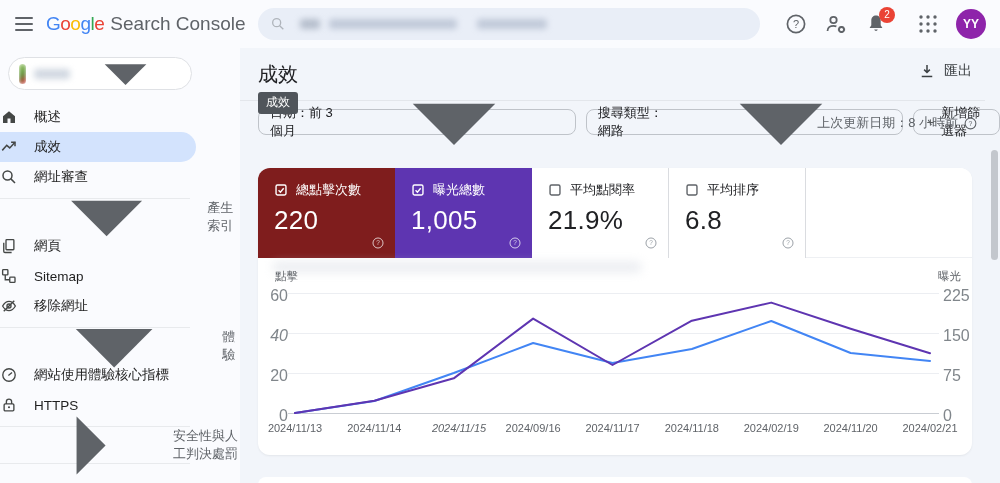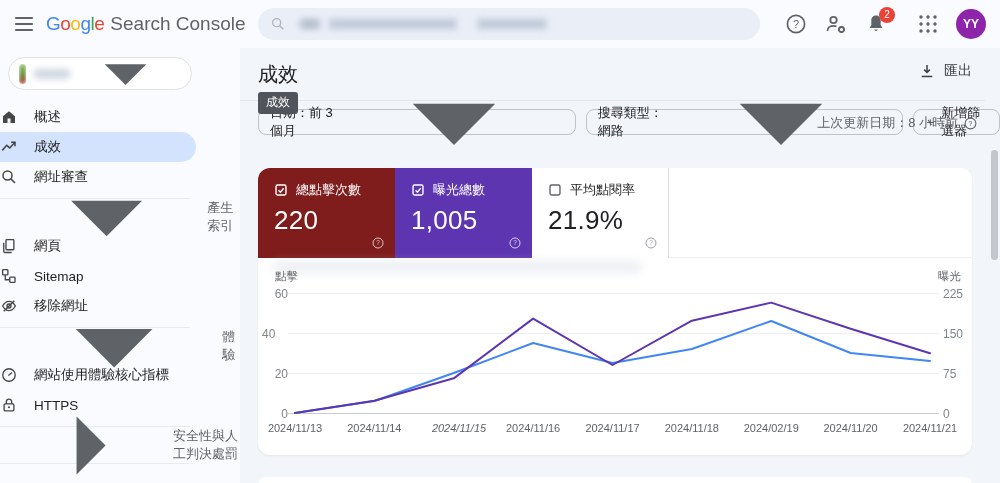--- a/index.html
+++ b/index.html
@@ -58,21 +58,21 @@
   .m-head { display:flex; align-items:center; gap:8px; font-size:13px; }
   .m-check { width:14px; height:14px; flex:none; }
   .m-value { font-size:26px; margin-top:6px; letter-spacing:.3px; }
   .m-help { position:absolute; right:10px; bottom:8px; width:14px; height:14px; }
   .m-filler { flex:1; background:#fff; }
   .smudge { position:absolute; left:14px; top:93px; width:370px; height:12px; background:#c7cdd8; opacity:.32; filter:blur(5px); border-radius:6px; }
 
   
   .chart { position:absolute; inset:0; pointer-events:none; }
   .axis-title { position:absolute; font-size:11.5px; color:#5f6368; }
-  .tick-label { position:absolute; font-size:12px; color:#80868b; }
+  .tick-label { position:absolute; font-size:16px; color:#80868b; }
   .x-label { position:absolute; font-size:11px; color:#5f6368; transform:translateX(-50%); top:254px; }
   .gridline { position:absolute; height:1px; left:30px; width:651px; background:#eceef2; }
   .gridline.zero { background:#c9cdd3; }
   #chart-svg { position:absolute; left:0; top:0; }
 
   .bottom-card { position:absolute; left:18px; top:429px; width:714px; height:8px; background:#fff; border-radius:12px 12px 0 0; }
   .scroll-thumb { position:absolute; left:991px; top:150px; width:7px; height:110px; border-radius:3.5px; background:#c3c7cd; z-index:40; cursor:pointer; }
 </style>
 </head>
 <body>
@@ -313,47 +313,60 @@
                   <rect x="3.5" y="3.5" width="17" height="17" rx="2.5"></rect>
                 </svg></span>
               <span>平均點閱率</span>
             </div>
             <div class="m-value">21.9%</div>
             <span class="m-help" style="display: inline-block; color: rgb(154, 160, 166);"><svg viewBox="0 0 24 24" fill="none" stroke="currentColor" stroke-width="1.7" style="width: 100%; height: 100%;">
                 <circle cx="12" cy="12" r="8.6"></circle>
                 <text x="12" y="16" text-anchor="middle" font-size="11" stroke="none" fill="currentColor" font-family="sans-serif">?</text>
               </svg></span>
           </div>
+          <div class="metric-card light" style="background: rgb(255, 255, 255); color: rgb(32, 33, 36);">
+            <div class="m-head">
+              <span class="m-check" style="display: inline-block; color: rgb(95, 99, 104);"><svg viewBox="0 0 24 24" fill="none" stroke="currentColor" stroke-width="2.4" style="width: 100%; height: 100%;">
+                  <rect x="3.5" y="3.5" width="17" height="17" rx="2.5"></rect>
+                </svg></span>
+              <span>平均排序</span>
+            </div>
+            <div class="m-value">6.8</div>
+            <span class="m-help" style="display: inline-block; color: rgb(154, 160, 166);"><svg viewBox="0 0 24 24" fill="none" stroke="currentColor" stroke-width="1.7" style="width: 100%; height: 100%;">
+                <circle cx="12" cy="12" r="8.6"></circle>
+                <text x="12" y="16" text-anchor="middle" font-size="11" stroke="none" fill="currentColor" font-family="sans-serif">?</text>
+              </svg></span>
+          </div>
           <div class="m-filler"></div>
         </div>
       <div class="smudge"></div>
       <div class="chart" id="chart">
           <div class="axis-title" style="left: 17px; top: 101px;">點擊</div>
           <div class="axis-title" style="left: 680px; top: 101px;">曝光</div>
           <div class="gridline zero" style="top: 245px;"></div>
           <div class="tick-label" style="left: 4px; width: 26px; text-align: right; top: 239px;">0</div>
           <div class="gridline" style="top: 205px;"></div>
           <div class="tick-label" style="left: 4px; width: 26px; text-align: right; top: 199px;">20</div>
           <div class="gridline" style="top: 165px;"></div>
-          <div class="tick-label" style="left: 4px; width: 26px; text-align: left; top: 159px;">40</div>
+          <div class="tick-label" style="left: 4px; width: 26px; text-align: right; top: 159px; font-style: italic;">40</div>
           <div class="gridline" style="top: 125px;"></div>
           <div class="tick-label" style="left: 4px; width: 26px; text-align: right; top: 119px;">60</div>
           <div class="tick-label" style="left: 685px; top: 239px;">0</div>
           <div class="tick-label" style="left: 685px; top: 199px;">75</div>
           <div class="tick-label" style="left: 685px; top: 159px;">150</div>
           <div class="tick-label" style="left: 685px; top: 119px;">225</div>
           <div class="x-label" style="left: 37px;">2024/11/13</div>
           <div class="x-label" style="left: 116.375px;">2024/11/14</div>
           <div class="x-label" style="left: 201px; font-style: italic;">2024/11/15</div>
-          <div class="x-label" style="left: 275.125px;">2024/11/16</div>
+          <div class="x-label" style="left: 275.125px;">2024/09/16</div>
           <div class="x-label" style="left: 354.5px;">2024/11/17</div>
           <div class="x-label" style="left: 433.875px;">2024/11/18</div>
           <div class="x-label" style="left: 513.25px;">2024/02/19</div>
           <div class="x-label" style="left: 592.625px;">2024/11/20</div>
-          <div class="x-label" style="left: 672px;">2024/11/21</div>
+          <div class="x-label" style="left: 672px;">2024/02/21</div>
           <svg width="714" height="287" id="chart-svg">
             <polyline points="37,245 116.375,233 195.75,205 275.125,175 354.5,195 433.875,181 513.25,153 592.625,185 672,193" fill="none" stroke="#4285f4" stroke-width="2" stroke-linejoin="round" stroke-linecap="round"></polyline>
             <polyline points="37,245 116.375,232.73333333333332 195.75,210.33333333333334 275.125,150.60000000000002 354.5,197 433.875,152.73333333333335 513.25,134.6 592.625,160.73333333333335 672,185.26666666666665" fill="none" stroke="#5e35b1" stroke-width="2" stroke-linejoin="round" stroke-linecap="round"></polyline>
           </svg>
         </div>
     </div>
 
     <div class="bottom-card"></div>
   </div>
 

